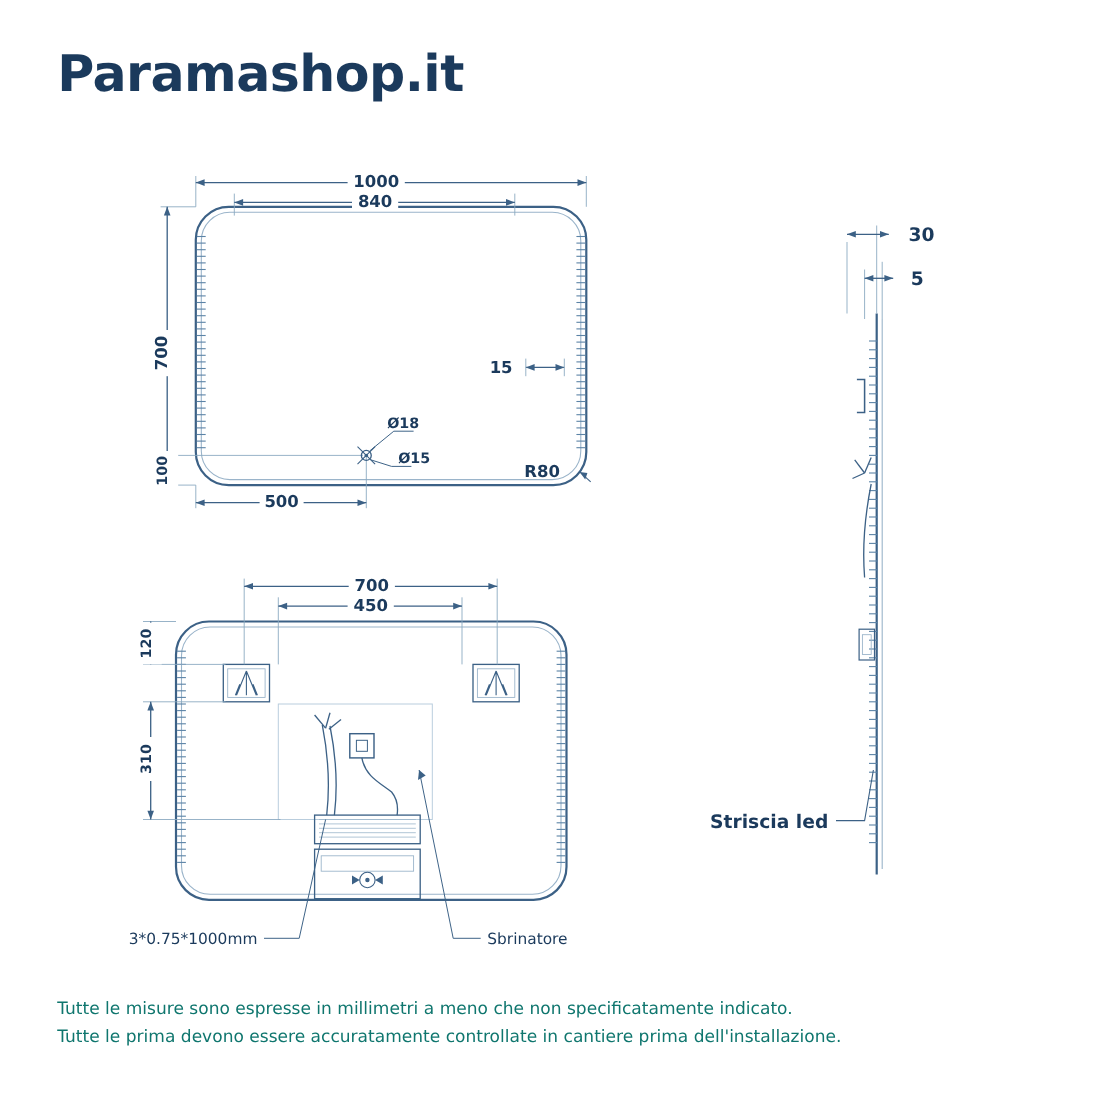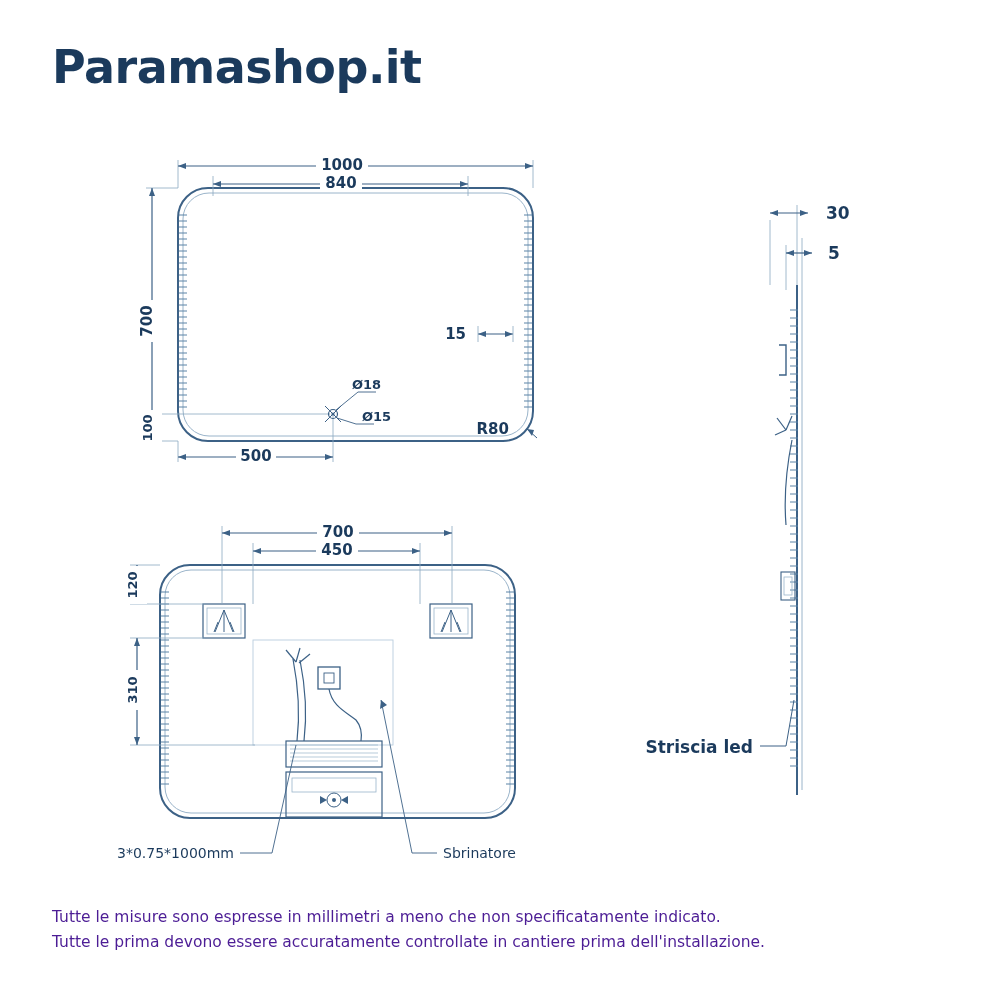--- a/index.html
+++ b/index.html
@@ -33,21 +33,21 @@
     position: absolute;
     left: 0;
     top: 0;
     width: 1000px;
     height: 1000px;
   }
   .note {
     position: absolute;
     left: 52px;
     font-size: 15.5px;
-    color: #4c1d95;
+    color: #0f766e;
     white-space: nowrap;
   }
   .note.l1 { top: 908px; }
   .note.l2 { top: 933px; }
   svg text {
     font-family: "DejaVu Sans", "Liberation Sans", sans-serif;
     fill: #1b3a5c;
   }
   .dim-txt { font-size: 15px; font-weight: bold; }
   .dim-txt-sm { font-size: 13px; font-weight: bold; }

